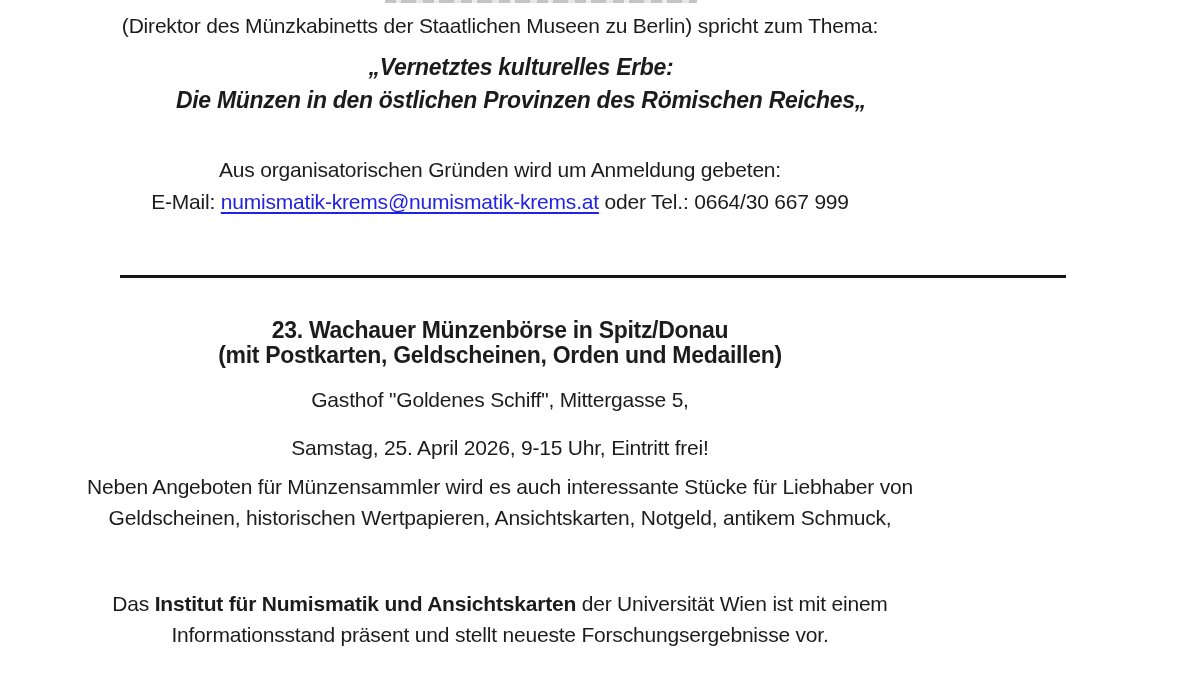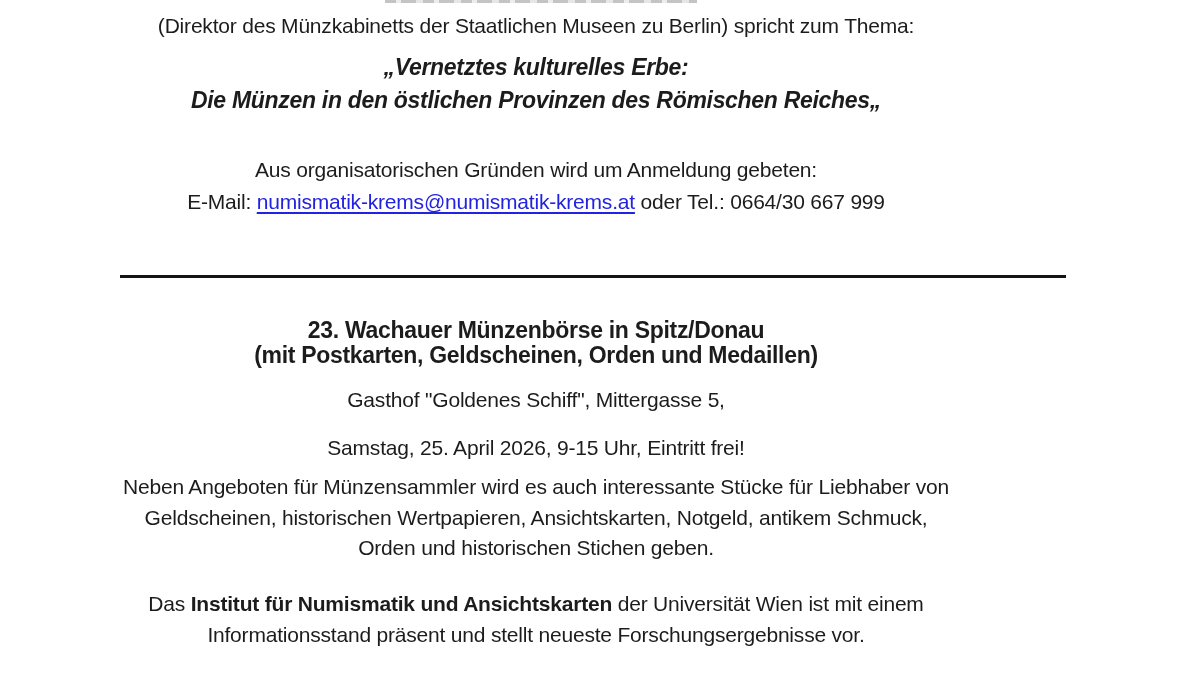--- a/index.html
+++ b/index.html
@@ -8,24 +8,24 @@
     width:1200px;height:675px;
     margin:0 auto;
     background:var(--paper,#ffffff);
     color:var(--ink,#1c1c1c);
     font-family:"Liberation Sans",sans-serif;
     overflow:hidden;
     letter-spacing:-0.2px;
   }
   .line{
     position:absolute;left:0;width:1000px;
-    text-align:center;white-space:nowrap;margin-left:36px;
+    text-align:center;white-space:nowrap;
   }
   .body-text{font-size:21px;line-height:28px;}
-  .topic-text{font-size:23px;line-height:31px;font-weight:bold;font-style:italic;letter-spacing:-0.3px;}
+  .topic-text{font-size:23px;line-height:31px;font-weight:bold;font-style:italic;letter-spacing:-0.3px;padding-left:21px;}
   .heading-text{font-size:23px;line-height:30px;font-weight:bold;letter-spacing:-0.3px;}
   .b{font-weight:bold;}
   .email-link{
     color:var(--link,#2222e2);
     text-decoration:underline;
     text-underline-offset:3px;
     cursor:pointer;
   }
   .divider{
     position:absolute;top:275px;left:120px;
@@ -67,21 +67,20 @@
   <div class="line heading-text" style="top:340px">(mit Postkarten, Geldscheinen, Orden und Medaillen)</div>
 
   <div class="line body-text" style="top:386px">Gasthof "Goldenes Schiff", Mittergasse 5,</div>
 
   <div class="line body-text" style="top:434px">Samstag, 25. April 2026, 9-15 Uhr, Eintritt frei!</div>
 
   <div class="line body-text" style="top:473px">Neben Angeboten für Münzensammler wird es auch interessante Stücke für Liebhaber von</div>
 
   <div class="line body-text" style="top:504px">Geldscheinen, historischen Wertpapieren, Ansichtskarten, Notgeld, antikem Schmuck,</div>
 
-  <div class="line body-text" style="top:534px">Orden und historischen Stichen geben.</div>
 
   <div class="line body-text" style="top:590px">
     <span>Das </span><span class="b">Institut für Numismatik und Ansichtskarten</span><span> der Universität Wien ist mit einem</span>
   </div>
 
   <div class="line body-text" style="top:621px">Informationsstand präsent und stellt neueste Forschungsergebnisse vor.</div>
 
 </div>
 
 </body></html>

